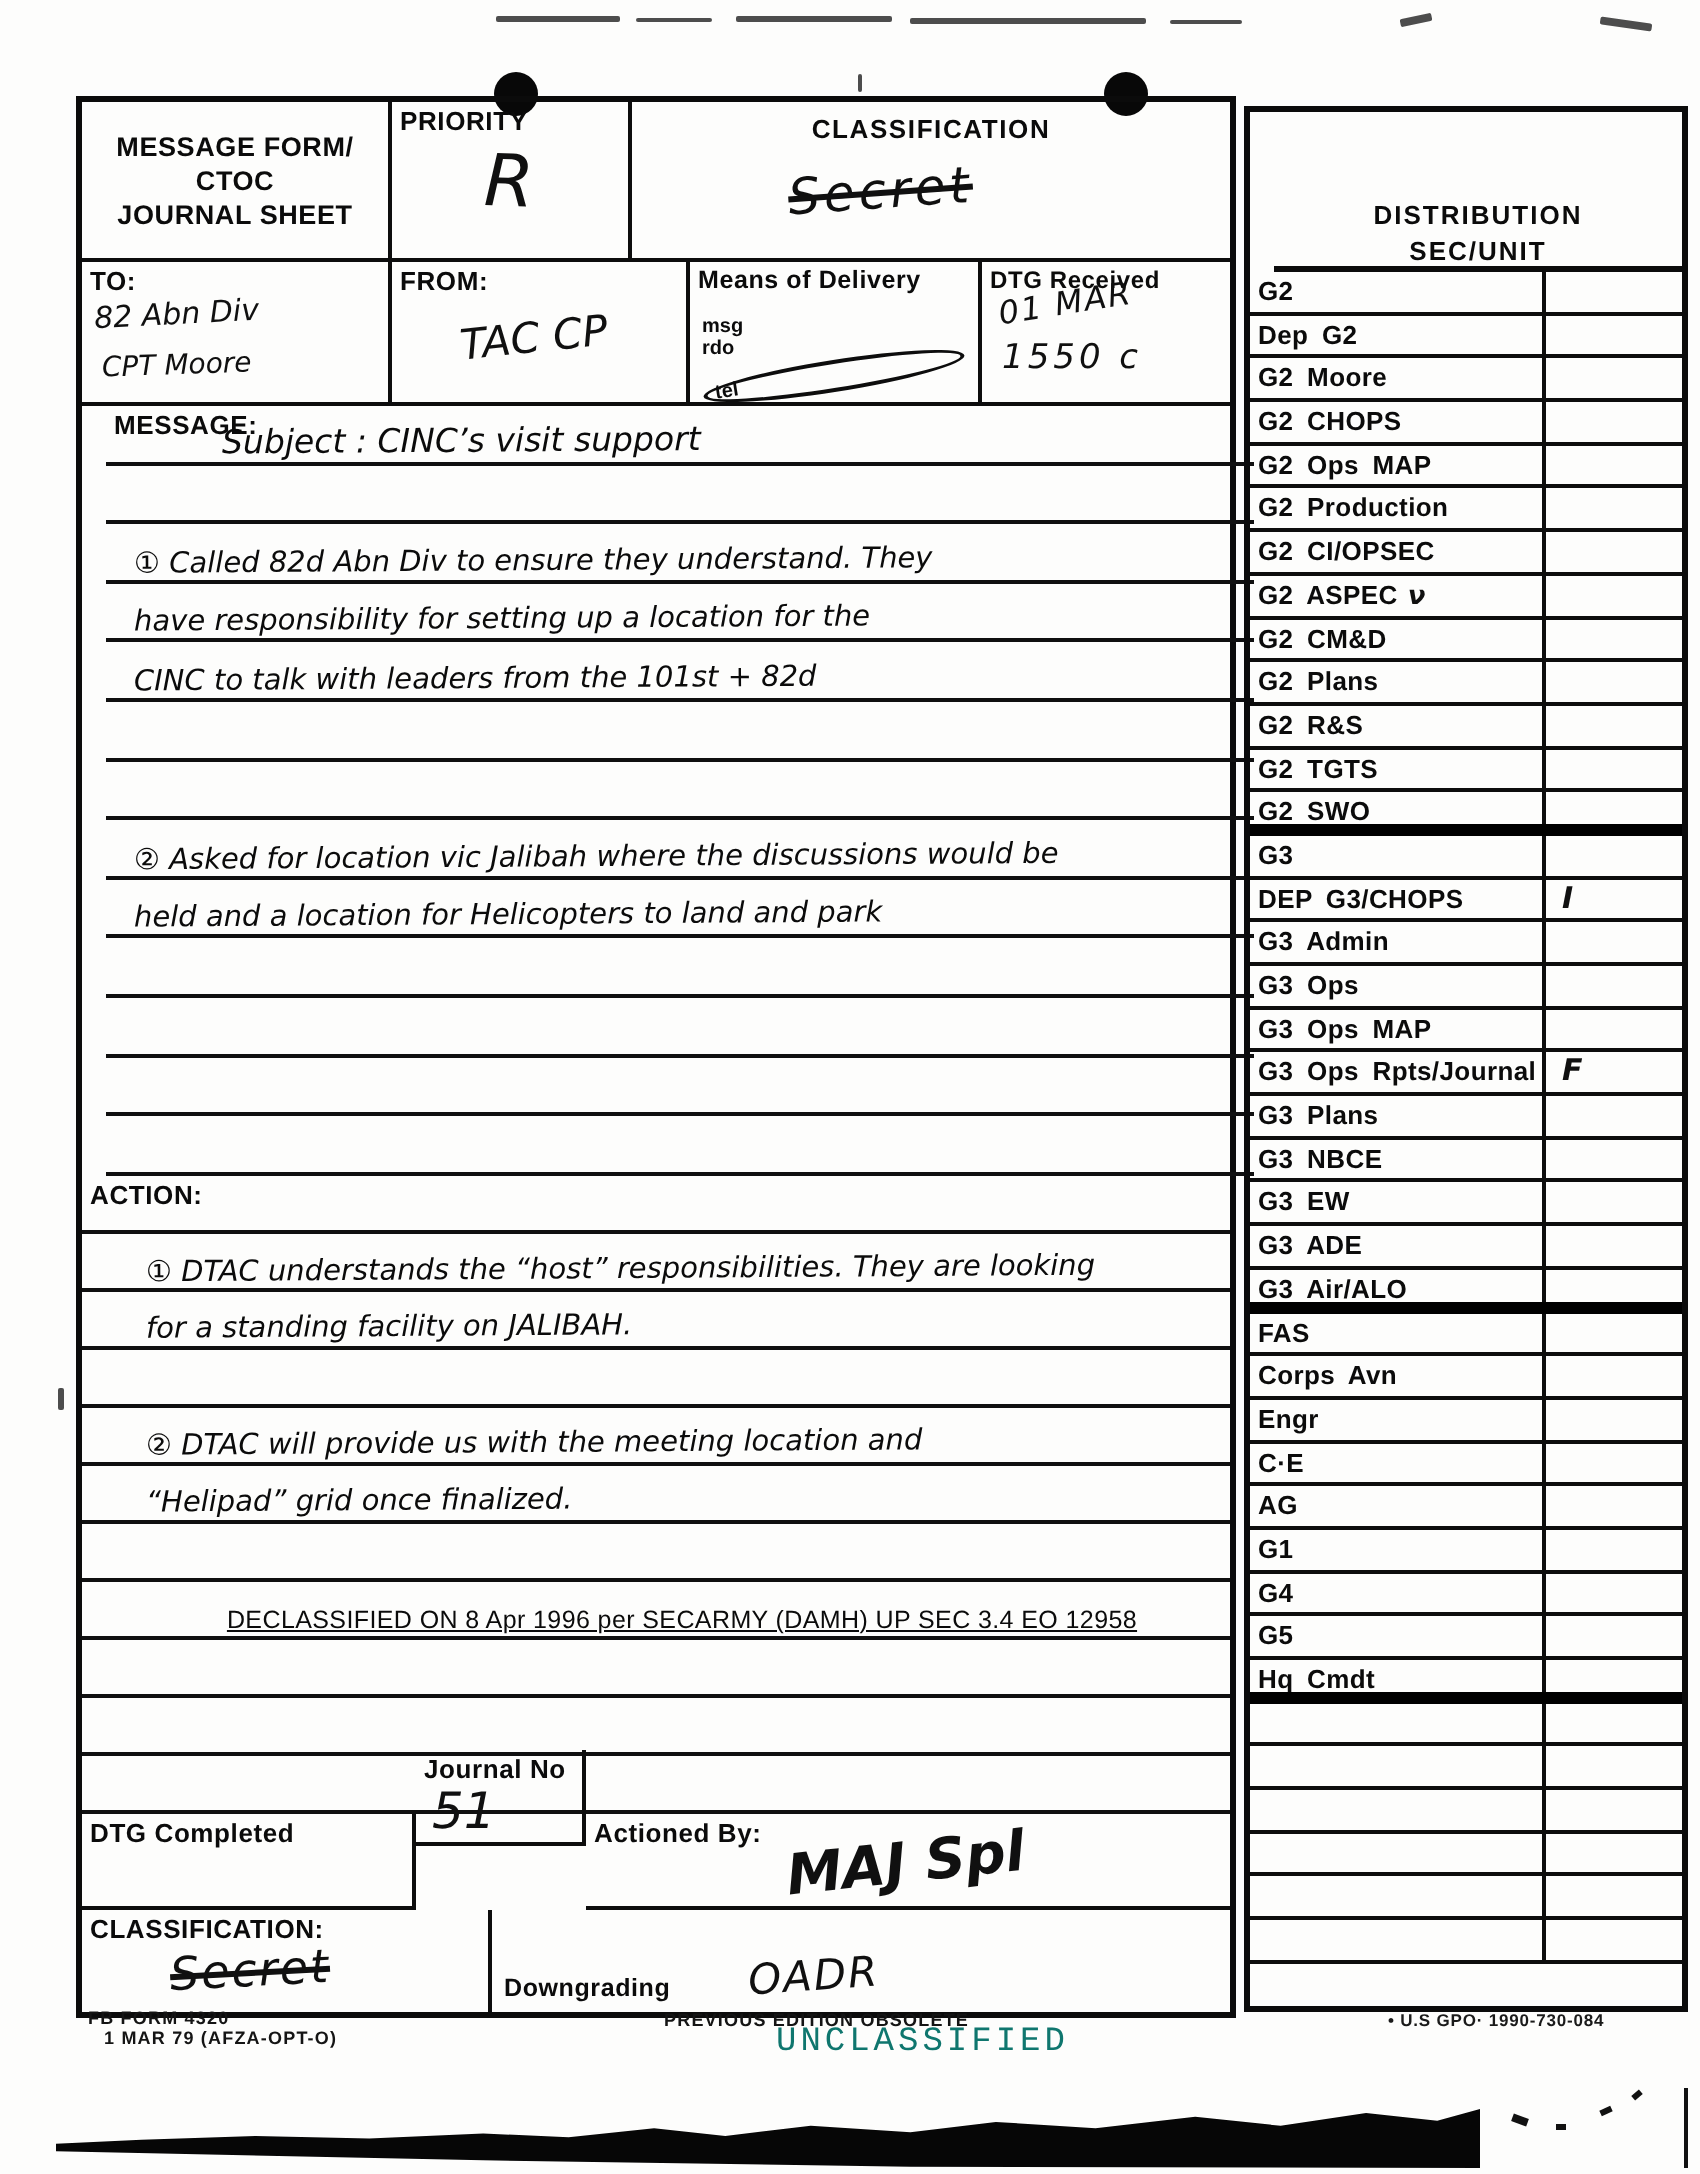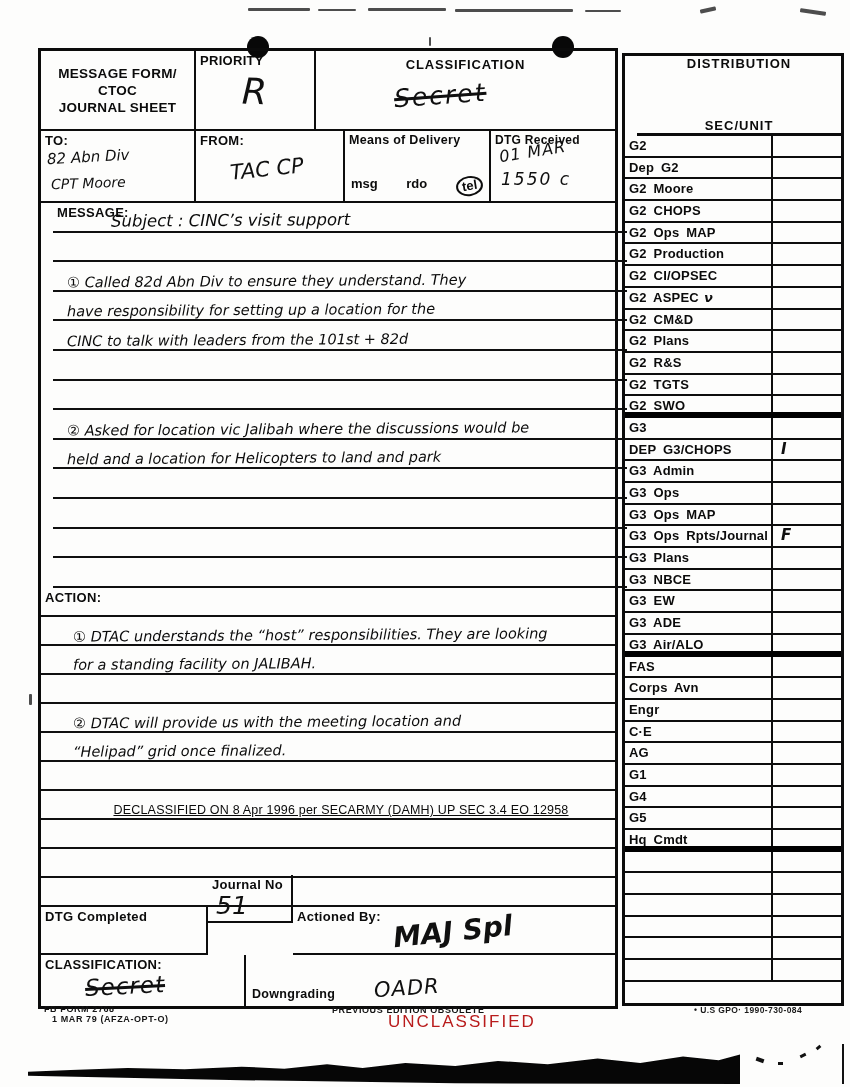--- a/index.html
+++ b/index.html
@@ -31,21 +31,21 @@
   #c-class{left:275px;top:0;width:299px;height:80px;}
   #c-class .lbl{display:block;text-align:center;margin-top:6px;letter-spacing:.8px;}
   .struck{text-decoration:line-through;text-decoration-thickness:2.5px;}
 
   #c-to{left:0;top:80px;width:155px;height:72px;}
   #c-from{left:155px;top:80px;width:149px;height:72px;}
   #c-means{left:304px;top:80px;width:146px;height:72px;}
   #c-dtg{left:450px;top:80px;width:124px;height:72px;}
   .corner-lbl{position:absolute;left:4px;top:2px;}
   .mod-options{position:absolute;left:6px;right:6px;bottom:5px;display:flex;justify-content:space-between;
-               font-weight:700;font-size:13px;}
+               font-weight:700;font-size:10px;flex-direction:column;}
   .circled{border:2px solid #0d0d0d;border-radius:50%;padding:0 4px 1px 4px;transform:rotate(-9deg);display:inline-block;}
 
   
   #msg-area{left:12px;top:152px;width:574px;height:385px;border-right:none;}
   #action-area{left:0;top:537px;width:574px;height:319px;border-right:none;}
   .mrow{box-sizing:border-box;border-bottom:2px solid #101010;display:flex;align-items:flex-end;
         padding:0 6px 1px 14px;overflow:hidden;}
   #msg-area .mrow{height:29.6px;}
   #action-area .mrow{height:29px;padding-left:32px;}
   .mrow .hw-line{font-family:"DejaVu Sans",sans-serif;font-style:italic;font-size:14.5px;
@@ -58,26 +58,26 @@
 
   
   #c-dtgcomp{left:0;top:856px;width:167px;height:48px;}
   #c-journal{left:167px;top:824px;width:85px;height:48px;}
   #c-actioned{left:252px;top:856px;width:322px;height:48px;}
   #c-class2{left:0;top:904px;width:205px;height:51px;}
   #c-downgrade{left:205px;top:904px;width:369px;height:51px;}
 
   
   .tiny{font-weight:700;font-size:9px;letter-spacing:.6px;color:#141414;}
-  #unclassified{font-family:Liberation Sans, sans-serif;font-size:17px;letter-spacing:2px;color:#b91c1c;}
+  #unclassified{font-family:Liberation Mono, monospace;font-size:17px;letter-spacing:2px;color:#0f766e;}
 
   
   #dist{position:absolute;left:622px;top:53px;width:216px;height:947px;border:3px solid #0b0b0b;box-sizing:content-box;}
   #dist-header{height:77px;border-bottom:3px solid #0c0c0c;display:flex;flex-direction:column;
-               align-items:center;justify-content:space-between;gap:3px;margin-left:12px;}
+               align-items:center;justify-content:flex-end;gap:3px;margin-left:12px;}
   #dist-header .lbl{letter-spacing:1px;font-size:13px;}
   .drow{height:21.7px;box-sizing:border-box;border-bottom:2px solid #0d0d0d;display:flex;}
   .drow.divider-after{border-bottom:6px solid #000;}
   .dlabel{width:146px;box-sizing:border-box;padding:2px 0 0 4px;font-weight:700;font-size:13px;
           letter-spacing:.2px;word-spacing:3px;white-space:nowrap;overflow:hidden;}
   .dmark{flex:1;border-left:2px solid #0d0d0d;font-size:15px;font-weight:700;padding-left:8px;line-height:19px;}
   .inline-mark{font-size:13px;margin-left:5px;}
   #gpo{position:absolute;left:694px;top:1005px;font-weight:700;font-size:8.5px;letter-spacing:.4px;color:#1a1a1a;}
 </style>
 </head>
@@ -262,21 +262,21 @@
       <span class="lbl corner-lbl">CLASSIFICATION:</span>
       <span class="hw struck abs" style="left:44px;top:18px;font-size:23px;transform:rotate(-3deg);letter-spacing:1px;">Secret</span>
     </div>
     <div class="cell norr nobb" id="c-downgrade">
       <span class="lbl abs" style="left:6px;bottom:5px;font-size:12.5px;">Downgrading</span>
       <span class="hw abs" style="left:128px;bottom:6px;font-size:21px;transform:rotate(-4deg);letter-spacing:1px;">OADR</span>
     </div>
   </div>
 
   <div class="abs tiny" style="left:44px;top:1004px;">
-    <div>FB  FORM  2768</div>
+    <div>FB  FORM  4320</div>
     <div style="padding-left:8px;">1  MAR  79  (AFZA-OPT-O)</div>
   </div>
   <div class="abs tiny" style="left:332px;top:1005px;">PREVIOUS  EDITION  OBSOLETE</div>
   <div class="abs" id="unclassified" style="left:388px;top:1012px;">UNCLASSIFIED</div>
 
   <div id="dist">
     <div id="dist-header">
       <span class="lbl">DISTRIBUTION</span>
       <span class="lbl">SEC/UNIT</span>
     </div>

